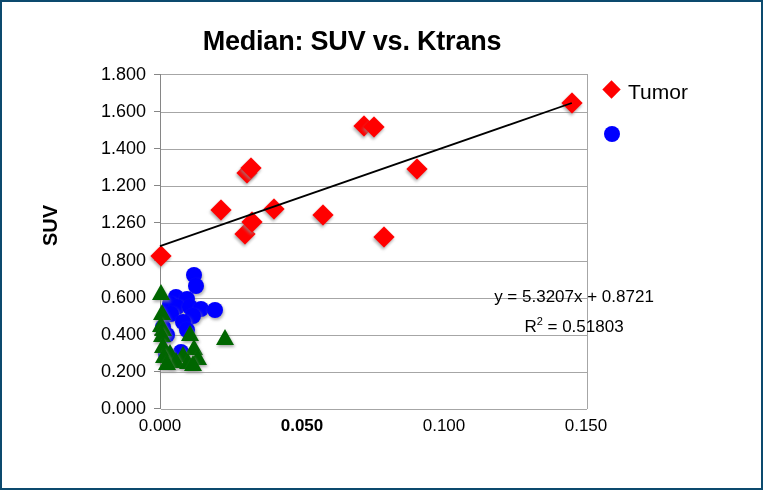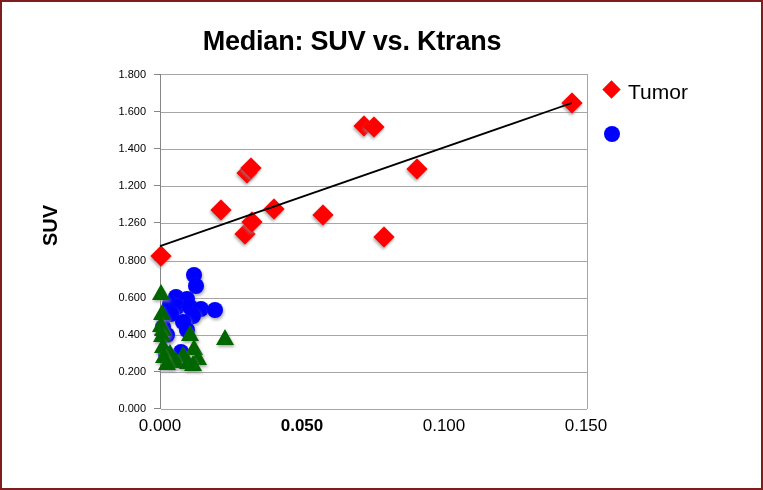--- a/index.html
+++ b/index.html
@@ -8,21 +8,21 @@
     background: #ffffff;
   }
   body {
     font-family: "Liberation Sans", sans-serif;
   }
   #chart-root {
     position: relative;
     width: 763px;
     height: 490px;
     background: #ffffff;
-    border: 2px solid #7f1d1d;
+    border: 2px solid #0c4a6e;
     box-sizing: border-box;
     overflow: hidden;
   }
   #chart-title {
     position: absolute;
     left: 0;
     top: 24px;
     width: 700px;
     text-align: center;
     font-size: 27px;
@@ -62,21 +62,21 @@
     left: 152px;
     width: 7px;
     height: 0;
     border-top: 1px solid #868686;
   }
   .y-tick-label {
     position: absolute;
     right: 0;
     width: 66px;
     text-align: right;
-    font-size: 11px;
+    font-size: 18px;
     color: #000000;
     transform: translateY(-50%);
   }
   .y-label-wrap {
     position: absolute;
     left: 78px;
     width: 66px;
   }
   .x-tick-label {
     position: absolute;
@@ -340,14 +340,18 @@
         </span>
       <span class="legend-label">Tumor</span>
     </div>
     <div class="legend-row">
       <span class="legend-marker">
           <span class="lm-circle"></span>
         </span>
     </div>
   </div>
 
+  <div id="equation-box">
+    <span>y = 5.3207x + 0.8721</span>
+    <span class="eq-line2"><span>R</span><sup>2</sup><span> = 0.51803</span></span>
+  </div>
 
 </div>
 
 </body></html>

